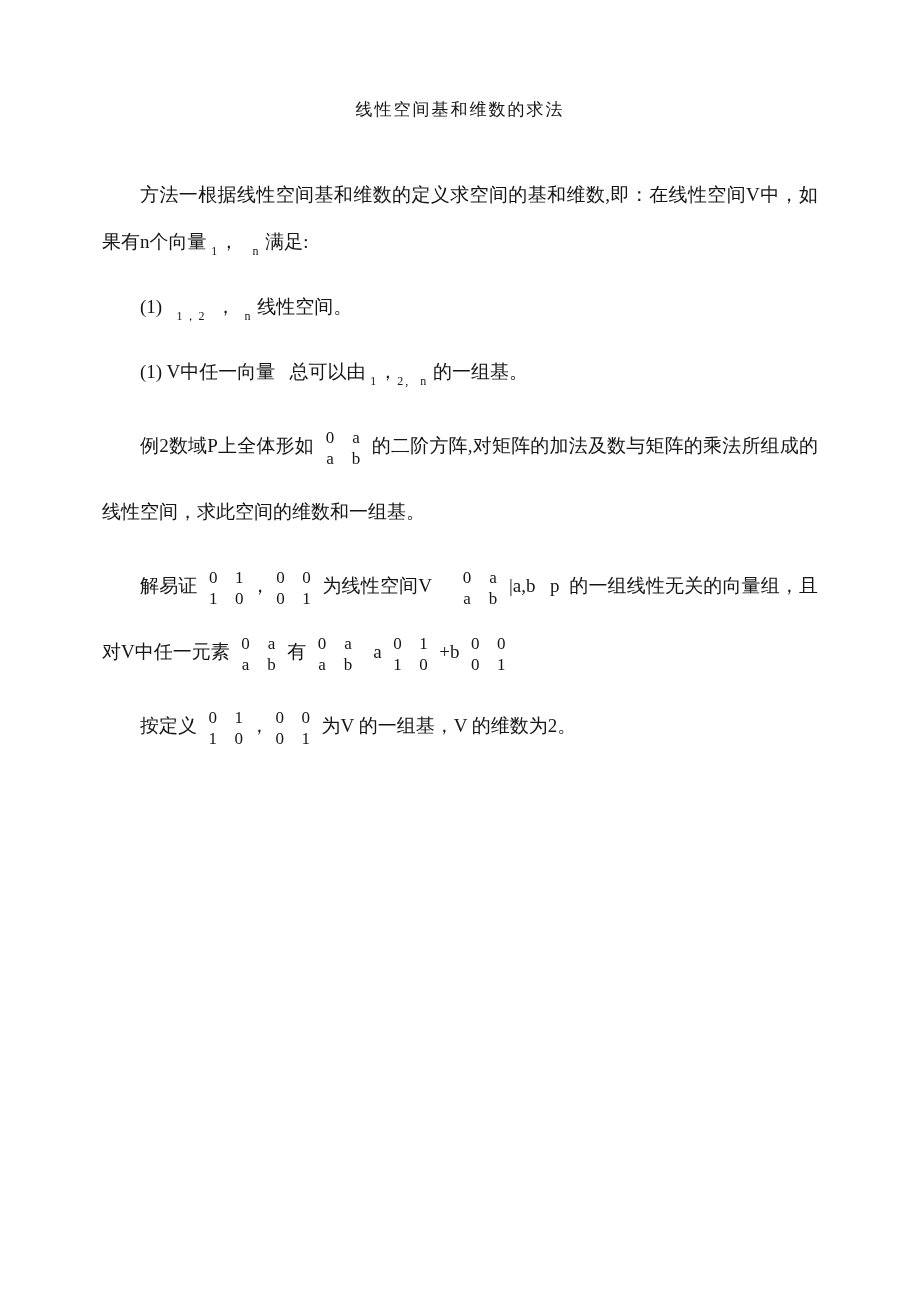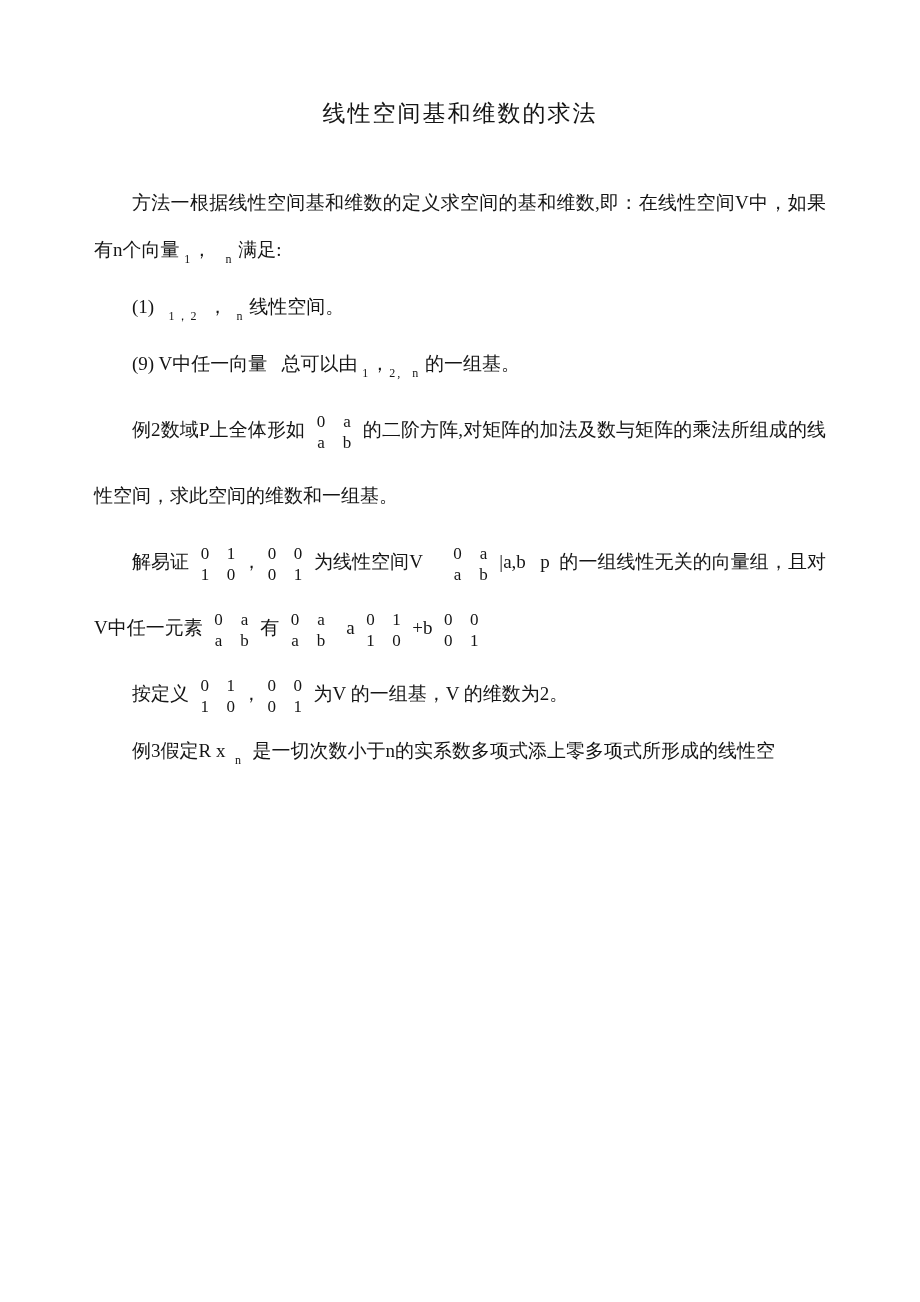--- a/index.html
+++ b/index.html
@@ -13,31 +13,31 @@
     min-height: 1302px;
     box-sizing: border-box;
     margin: 0 auto;
     background: #ffffff;
     color: #151515;
     padding: 98px 94px 30px 94px;
     font-family: "Liberation Serif", "DejaVu Serif", serif;
     overflow: hidden;
   }
   .doc-title {
-    font-size: 23px;
+    font-size: 17px;
     font-weight: 400;
     text-align: center;
     letter-spacing: 2px;
     margin: 0 0 50px 0;
   }
   .doc-body {
     font-size: 19px;
   }
   .para {
-    margin: 0;
+    margin: 8px;
     line-height: 47px;
     text-indent: 38px;
     text-align: justify;
     white-space: pre-wrap;
     word-break: break-all;
   }
   .para.has-matrix {
     line-height: 66px;
   }
   .run {
@@ -70,19 +70,18 @@
   }
 </style>
 </head>
 <body>
 
 <div class="page">
   <h1 class="doc-title">线性空间基和维数的求法</h1>
   <div class="doc-body">
       <p class="para"><span class="run">方法一根据线性空间基和维数的定义求空间的基和维数,即：在线性空间V中，如果有n个向量 </span><span class="sub">1</span><span class="run">，   </span><span class="sub">n</span><span class="run"> 满足:</span></p>
       <p class="para"><span class="run">(1)   </span><span class="sub">1，2</span><span class="run">  ，  </span><span class="sub">n</span><span class="run"> 线性空间。</span></p>
-      <p class="para"><span class="run">(9) V中任一向量   总可以由 </span><span class="sub">1</span><span class="run">，</span><span class="sub">2,  n</span><span class="run"> 的一组基。</span></p>
+      <p class="para"><span class="run">(1) V中任一向量   总可以由 </span><span class="sub">1</span><span class="run">，</span><span class="sub">2,  n</span><span class="run"> 的一组基。</span></p>
       <p class="para has-matrix"><span class="run">例2数域P上全体形如 </span><span class="matrix"><span class="mrow"><span class="mcell">0</span><span class="mcell">a</span></span><span class="mrow"><span class="mcell">a</span><span class="mcell">b</span></span></span><span class="run"> 的二阶方阵,对矩阵的加法及数与矩阵的乘法所组成的线性空间，求此空间的维数和一组基。</span></p>
       <p class="para has-matrix"><span class="run">解易证 </span><span class="matrix"><span class="mrow"><span class="mcell">0</span><span class="mcell">1</span></span><span class="mrow"><span class="mcell">1</span><span class="mcell">0</span></span></span><span class="run">，</span><span class="matrix"><span class="mrow"><span class="mcell">0</span><span class="mcell">0</span></span><span class="mrow"><span class="mcell">0</span><span class="mcell">1</span></span></span><span class="run"> 为线性空间V     </span><span class="matrix"><span class="mrow"><span class="mcell">0</span><span class="mcell">a</span></span><span class="mrow"><span class="mcell">a</span><span class="mcell">b</span></span></span><span class="run"> |a,b   p  的一组线性无关的向量组，且对V中任一元素 </span><span class="matrix"><span class="mrow"><span class="mcell">0</span><span class="mcell">a</span></span><span class="mrow"><span class="mcell">a</span><span class="mcell">b</span></span></span><span class="run"> 有 </span><span class="matrix"><span class="mrow"><span class="mcell">0</span><span class="mcell">a</span></span><span class="mrow"><span class="mcell">a</span><span class="mcell">b</span></span></span><span class="run">   a </span><span class="matrix"><span class="mrow"><span class="mcell">0</span><span class="mcell">1</span></span><span class="mrow"><span class="mcell">1</span><span class="mcell">0</span></span></span><span class="run"> +b </span><span class="matrix"><span class="mrow"><span class="mcell">0</span><span class="mcell">0</span></span><span class="mrow"><span class="mcell">0</span><span class="mcell">1</span></span></span></p>
       <p class="para has-matrix"><span class="run">按定义 </span><span class="matrix"><span class="mrow"><span class="mcell">0</span><span class="mcell">1</span></span><span class="mrow"><span class="mcell">1</span><span class="mcell">0</span></span></span><span class="run">，</span><span class="matrix"><span class="mrow"><span class="mcell">0</span><span class="mcell">0</span></span><span class="mrow"><span class="mcell">0</span><span class="mcell">1</span></span></span><span class="run"> 为V 的一组基，V 的维数为2。</span></p>
-      <p class="para"><span class="run">例3假定R x  </span><span class="sub">n</span><span class="run">  是一切次数小于n的实系数多项式添上零多项式所形成的线性空</span></p>
     </div>
 </div>
 
 </body></html>

